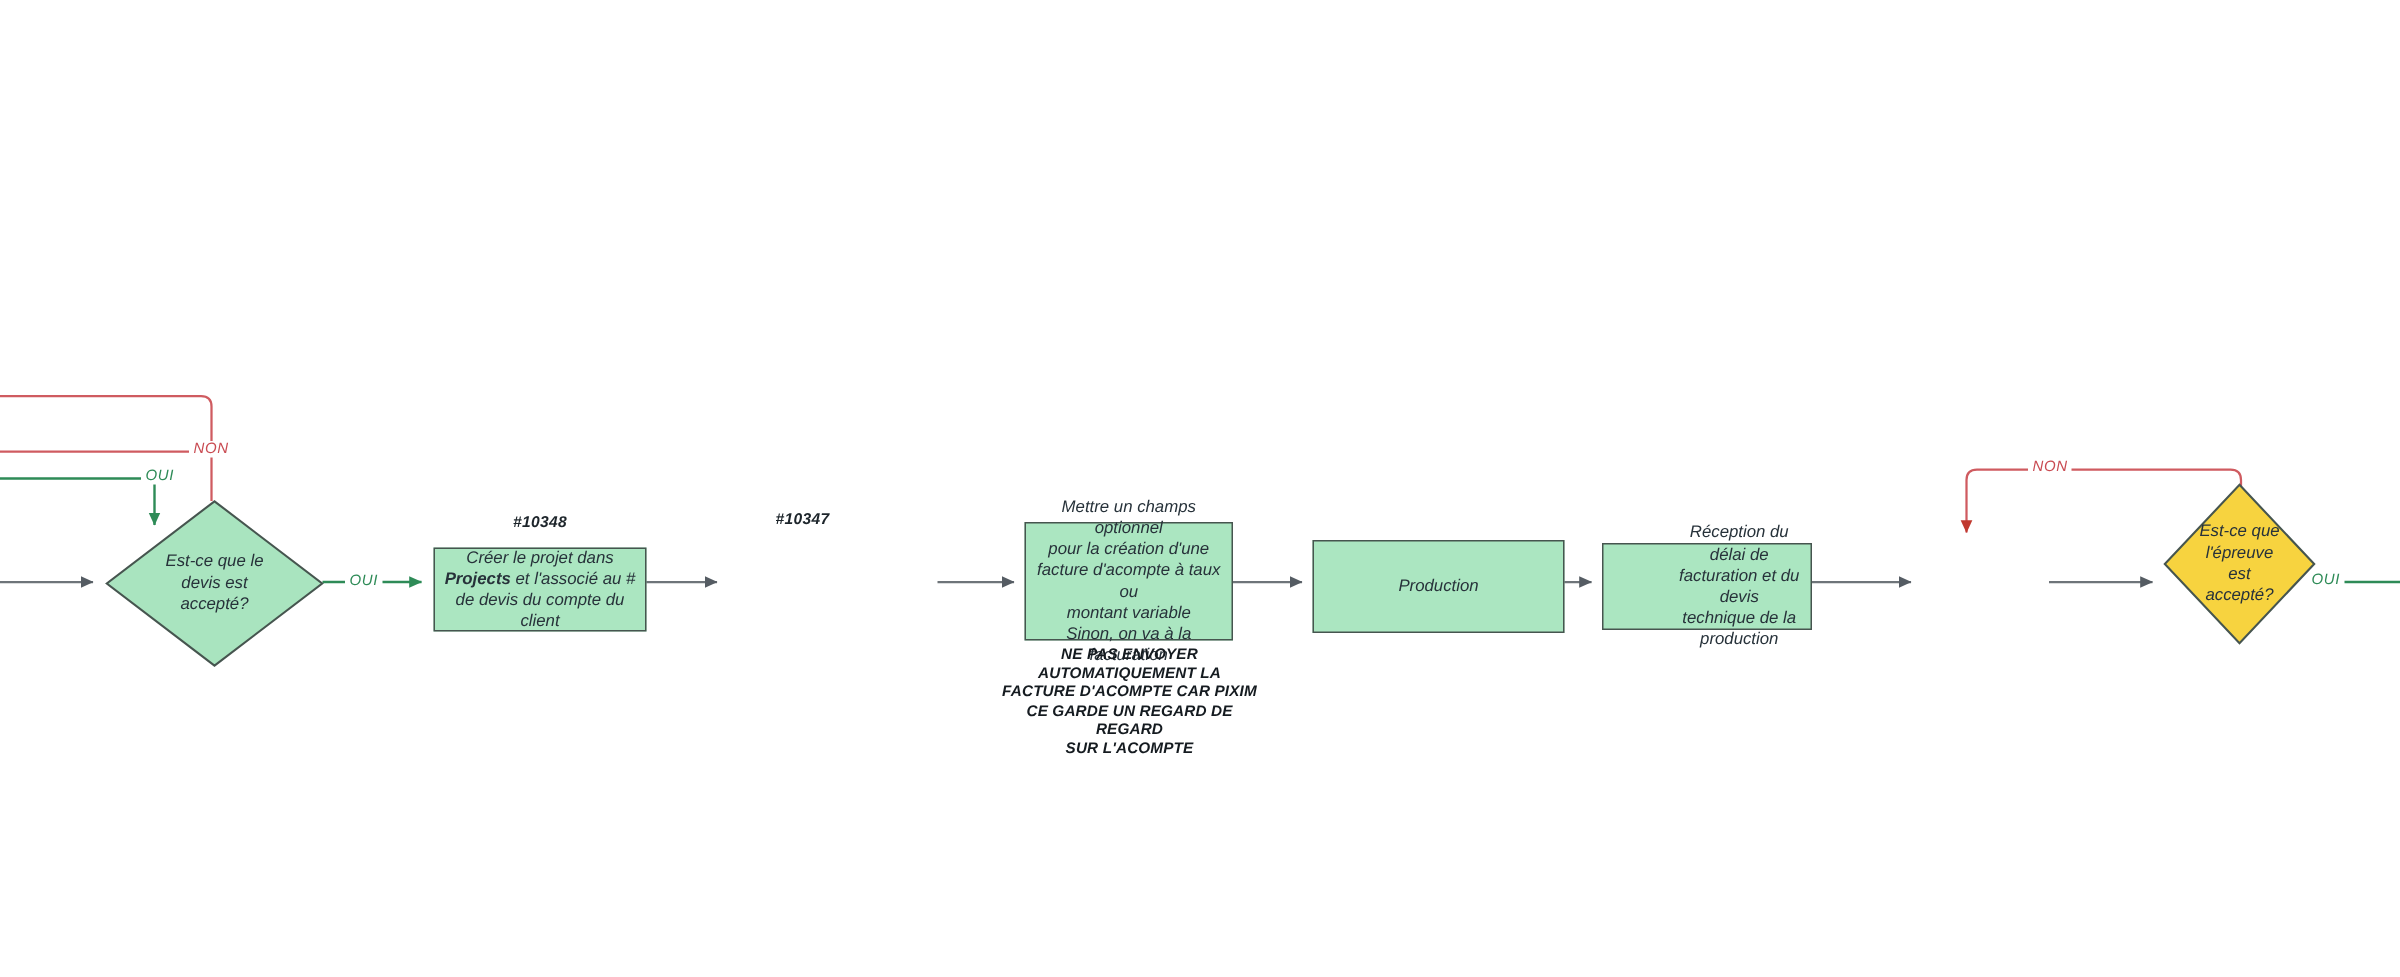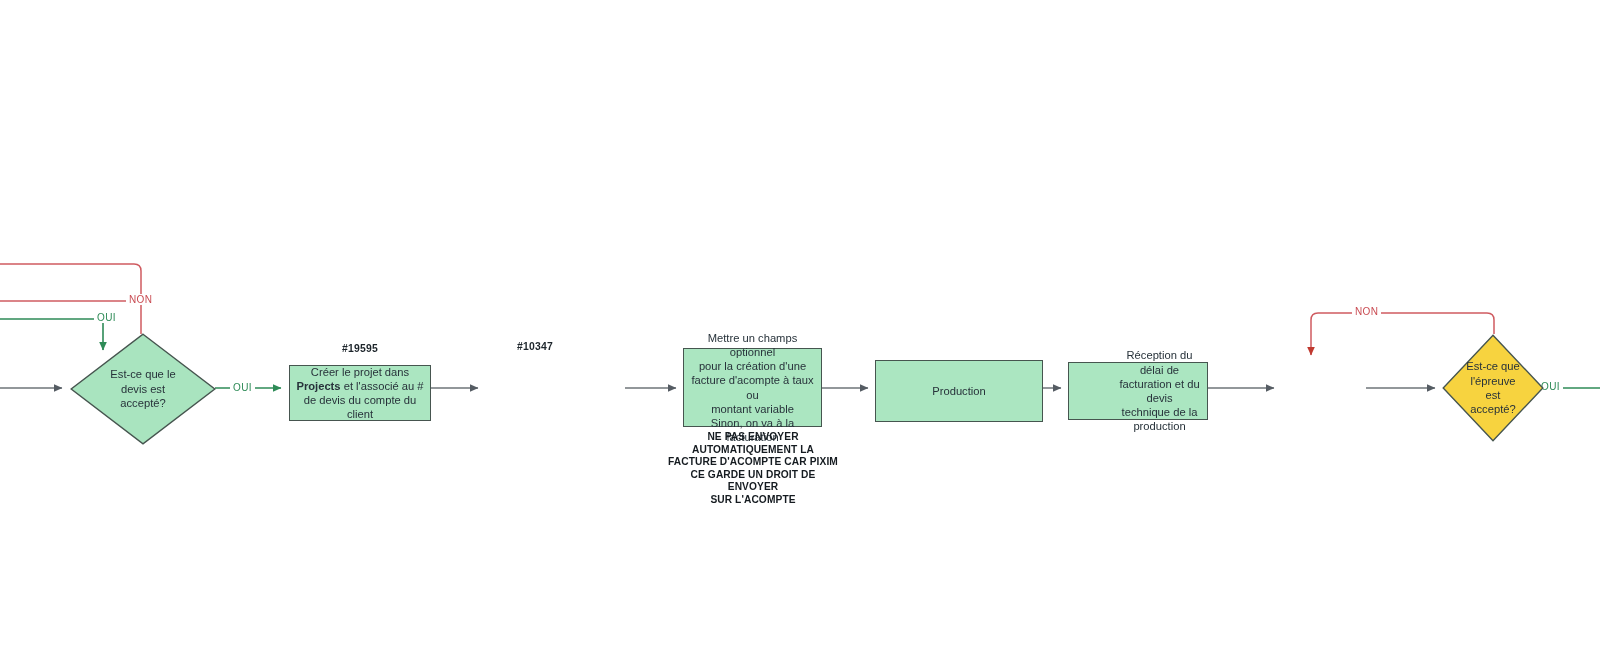--- a/index.html
+++ b/index.html
@@ -11,20 +11,21 @@
   body {
     font-family: "Liberation Sans", "DejaVu Sans", sans-serif;
     -webkit-font-smoothing: antialiased;
   }
   #canvas {
     position: relative;
     width: 1600px;
     height: 651px;
     background: #ffffff;
     overflow: hidden;
+    font-style: italic;
   }
   #edges {
     position: absolute;
     left: 0;
     top: 0;
     width: 1600px;
     height: 651px;
     pointer-events: none;
   }
   .node {
@@ -172,58 +173,58 @@
     </svg>
     <div class="diamond-label">
       <span>
         <span>Est-ce que le</span><br>
         <span>devis est</span><br>
         <span>accepté?</span>
       </span>
     </div>
   </div>
 
-  <div class="card-tag" style="left:289px; top:343px; width:142px;">#19595</div>
+  <div class="card-tag" style="left:289px; top:343px; width:142px;">#10348</div>
   <div class="node proc" style="left:289px; top:365px; width:142px; height:56px;">
     <span class="t">Créer le projet dans <b>Projects</b> et l'associé au # de devis du compte du client</span>
   </div>
 
   <div class="card-tag" style="left:464px; top:341px; width:142px;">#10347</div>
 
   <div class="node proc" style="left:683px; top:348px; width:139px; height:79px;">
     <span class="t">
       <span>Mettre un champs optionnel</span><br>
       <span>pour la création d'une</span><br>
       <span>facture d'acompte à taux ou</span><br>
       <span>montant variable</span><br>
       <span>Sinon, on va à la facturation</span>
     </span>
   </div>
   <div class="note" style="left:668px; top:431px; width:170px;">
     <span>NE PAS ENVOYER</span><br>
     <span>AUTOMATIQUEMENT LA</span><br>
     <span>FACTURE D'ACOMPTE CAR PIXIM</span><br>
-    <span>CE GARDE UN DROIT DE ENVOYER</span><br>
+    <span>CE GARDE UN REGARD DE REGARD</span><br>
     <span>SUR L'ACOMPTE</span>
   </div>
 
   <div class="node proc" style="left:875px; top:360px; width:168px; height:62px;">
     <span class="t">Production</span>
   </div>
 
   <div class="node proc" style="left:1068px; top:362px; width:140px; height:58px;padding-left:48px;">
     <span class="t">
       <span>Réception du délai de</span><br>
       <span>facturation et du devis</span><br>
       <span>technique de la production</span>
     </span>
   </div>
 
 
-  <div class="diamond-wrap" style="left:1442px; top:334px; width:102px; height:108px;">
+  <div class="diamond-wrap" style="left:1442px; top:322px; width:102px; height:108px;">
     <svg width="102" height="108" viewBox="0 0 102 108">
       <polygon points="51,1.2 100.8,54 51,106.8 1.2,54" fill="#F7D33F" stroke="#46554f" stroke-width="1.4"></polygon>
     </svg>
     <div class="diamond-label">
       <span>
         <span>Est-ce que</span><br>
         <span>l'épreuve</span><br>
         <span>est</span><br>
         <span>accepté?</span>
       </span>

